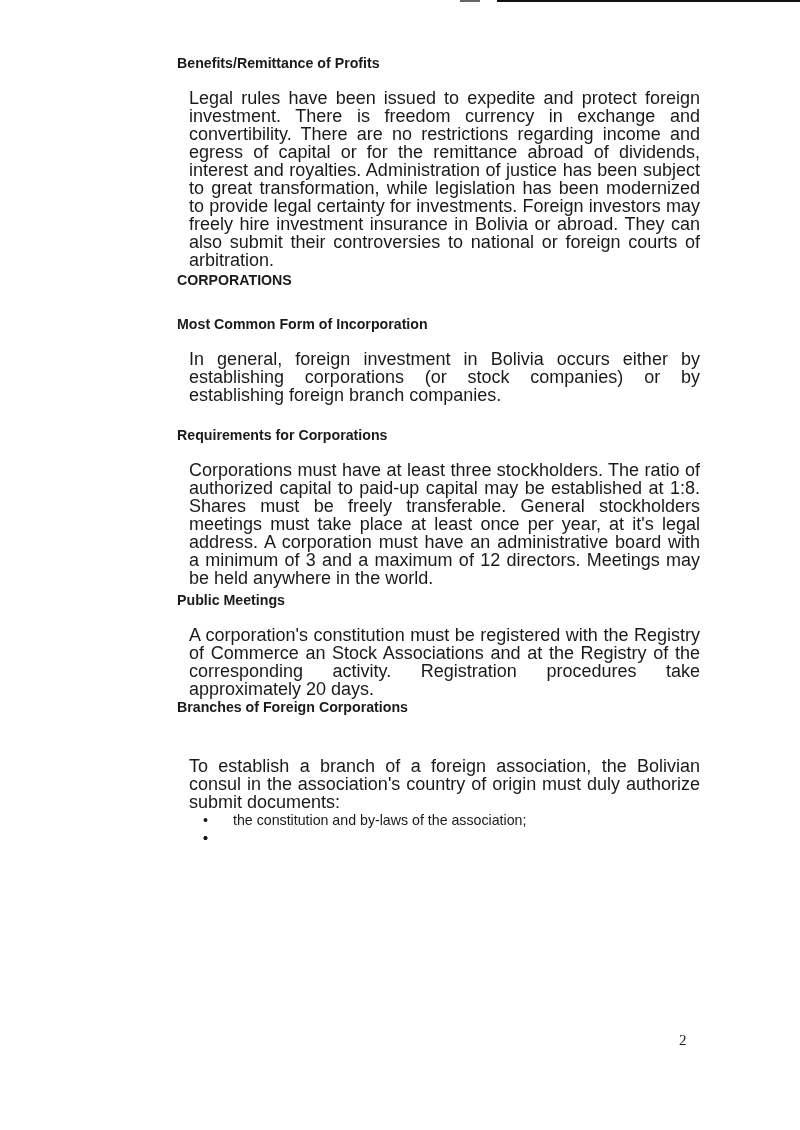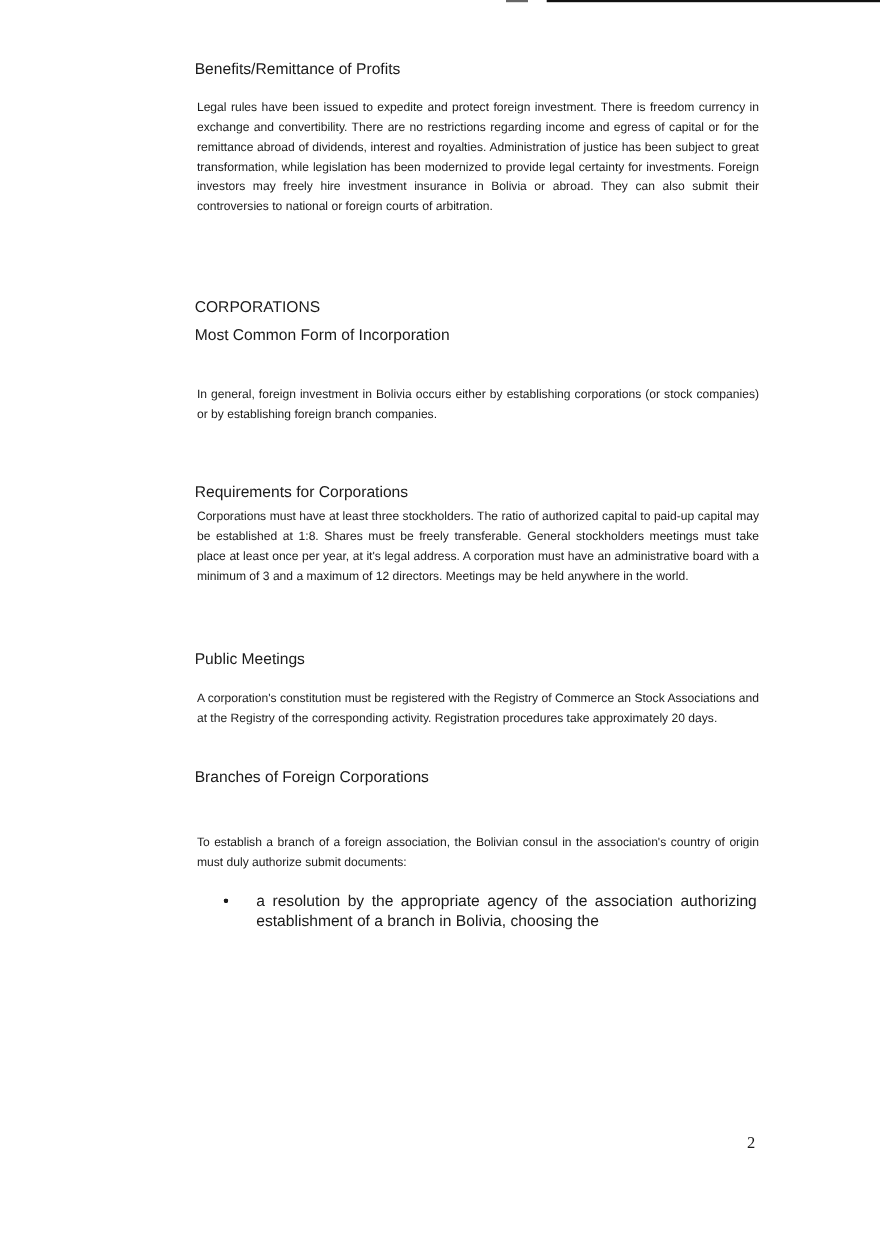--- a/index.html
+++ b/index.html
@@ -2,60 +2,60 @@
 <html><head>
 <meta charset="utf-8">
 <style>
   html, body { margin: 0; padding: 0; background: #ffffff; }
   body { width: 800px; height: 1130px; position: relative; overflow: hidden;
          font-family: "Liberation Sans", sans-serif; color: #1a1a1a; }
   .topline { position: absolute; top: 0; height: 2px; background: #111; }
   .topline.a { left: 460px; width: 20px; background: #666; }
   .topline.b { left: 497px; width: 303px; }
   .page { position: absolute; left: 177px; top: 0; width: 511px; }
-  .h { font-weight: normal; font-size: 14.2px; margin: 0; position: absolute; left: 0; white-space: nowrap; }
-  .p { font-size: 11px; line-height: 18px; margin: 0; position: absolute; left: 2px; width: 511px;
+  .h { font-weight: bold; font-size: 14.2px; margin: 0; position: absolute; left: 0; white-space: nowrap; }
+  .p { font-size: 18px; line-height: 18px; margin: 0; position: absolute; left: 12px; width: 511px;
        text-align: justify; }
   ul.bl { position: absolute; left: 0; width: 511px; margin: 0; padding: 0; list-style: none; }
   ul.bl li { position: relative; padding-left: 56px; font-size: 14.2px; line-height: 18px; text-align: justify; }
   ul.bl li .dot { position: absolute; left: 26px; top: 0; }
   .pagenum { position: absolute; left: 679px; top: 1032px; font-family: "Liberation Serif", serif; font-size: 15px; }
 </style>
 </head>
 <body>
 
 <div class="topline a"></div>
 <div class="topline b"></div>
 
 <div class="page">
 
   <h3 class="h" style="top:55px">Benefits/Remittance of Profits</h3>
   <p class="p" style="top:89px">Legal rules have been issued to expedite and protect foreign investment. There is freedom currency in exchange and convertibility. There are no restrictions regarding income and egress of capital or for the remittance abroad of dividends, interest and royalties. Administration of justice has been subject to great transformation, while legislation has been modernized to provide legal certainty for investments. Foreign investors may freely hire investment insurance in Bolivia or abroad. They can also submit their controversies to national or foreign courts of arbitration.</p>
 
   <h3 class="h" style="top:272px">CORPORATIONS</h3>
 
-  <h3 class="h" style="top:297px">Most Common Form of Incorporation</h3>
+  <h3 class="h" style="top:316px">Most Common Form of Incorporation</h3>
   <p class="p" style="top:350px">In general, foreign investment in Bolivia occurs either by establishing corporations (or stock companies) or by establishing foreign branch companies.</p>
 
-  <h3 class="h" style="top:440px">Requirements for Corporations</h3>
+  <h3 class="h" style="top:427px">Requirements for Corporations</h3>
   <p class="p" style="top:461px">Corporations must have at least three stockholders. The ratio of authorized capital to paid-up capital may be established at 1:8. Shares must be freely transferable. General stockholders meetings must take place at least once per year, at it's legal address. A corporation must have an administrative board with a minimum of 3 and a maximum of 12 directors. Meetings may be held anywhere in the world.</p>
 
   <h3 class="h" style="top:592px">Public Meetings</h3>
   <p class="p" style="top:626px">A corporation's constitution must be registered with the Registry of Commerce an Stock Associations and at the Registry of the corresponding activity. Registration procedures take approximately 20 days.</p>
 
   <h3 class="h" style="top:699px">Branches of Foreign Corporations</h3>
   <p class="p" style="top:757px">To establish a branch of a foreign association, the Bolivian consul in the association's country of origin must duly authorize submit documents:</p>
 
   <ul class="bl" style="top:811px">
     <li>
       <span class="dot">•</span>
+      <span>the constitution and by-laws of the association;</span>
     </li>
     <li>
       <span class="dot">•</span>
     </li>
     <li>
       <span class="dot">•</span>
-      <span>a resolution by the appropriate agency of the association authorizing establishment of a branch in Bolivia, choosing the</span>
     </li>
   </ul>
 </div>
 
 <div class="pagenum">2</div>
 
 </body></html>

